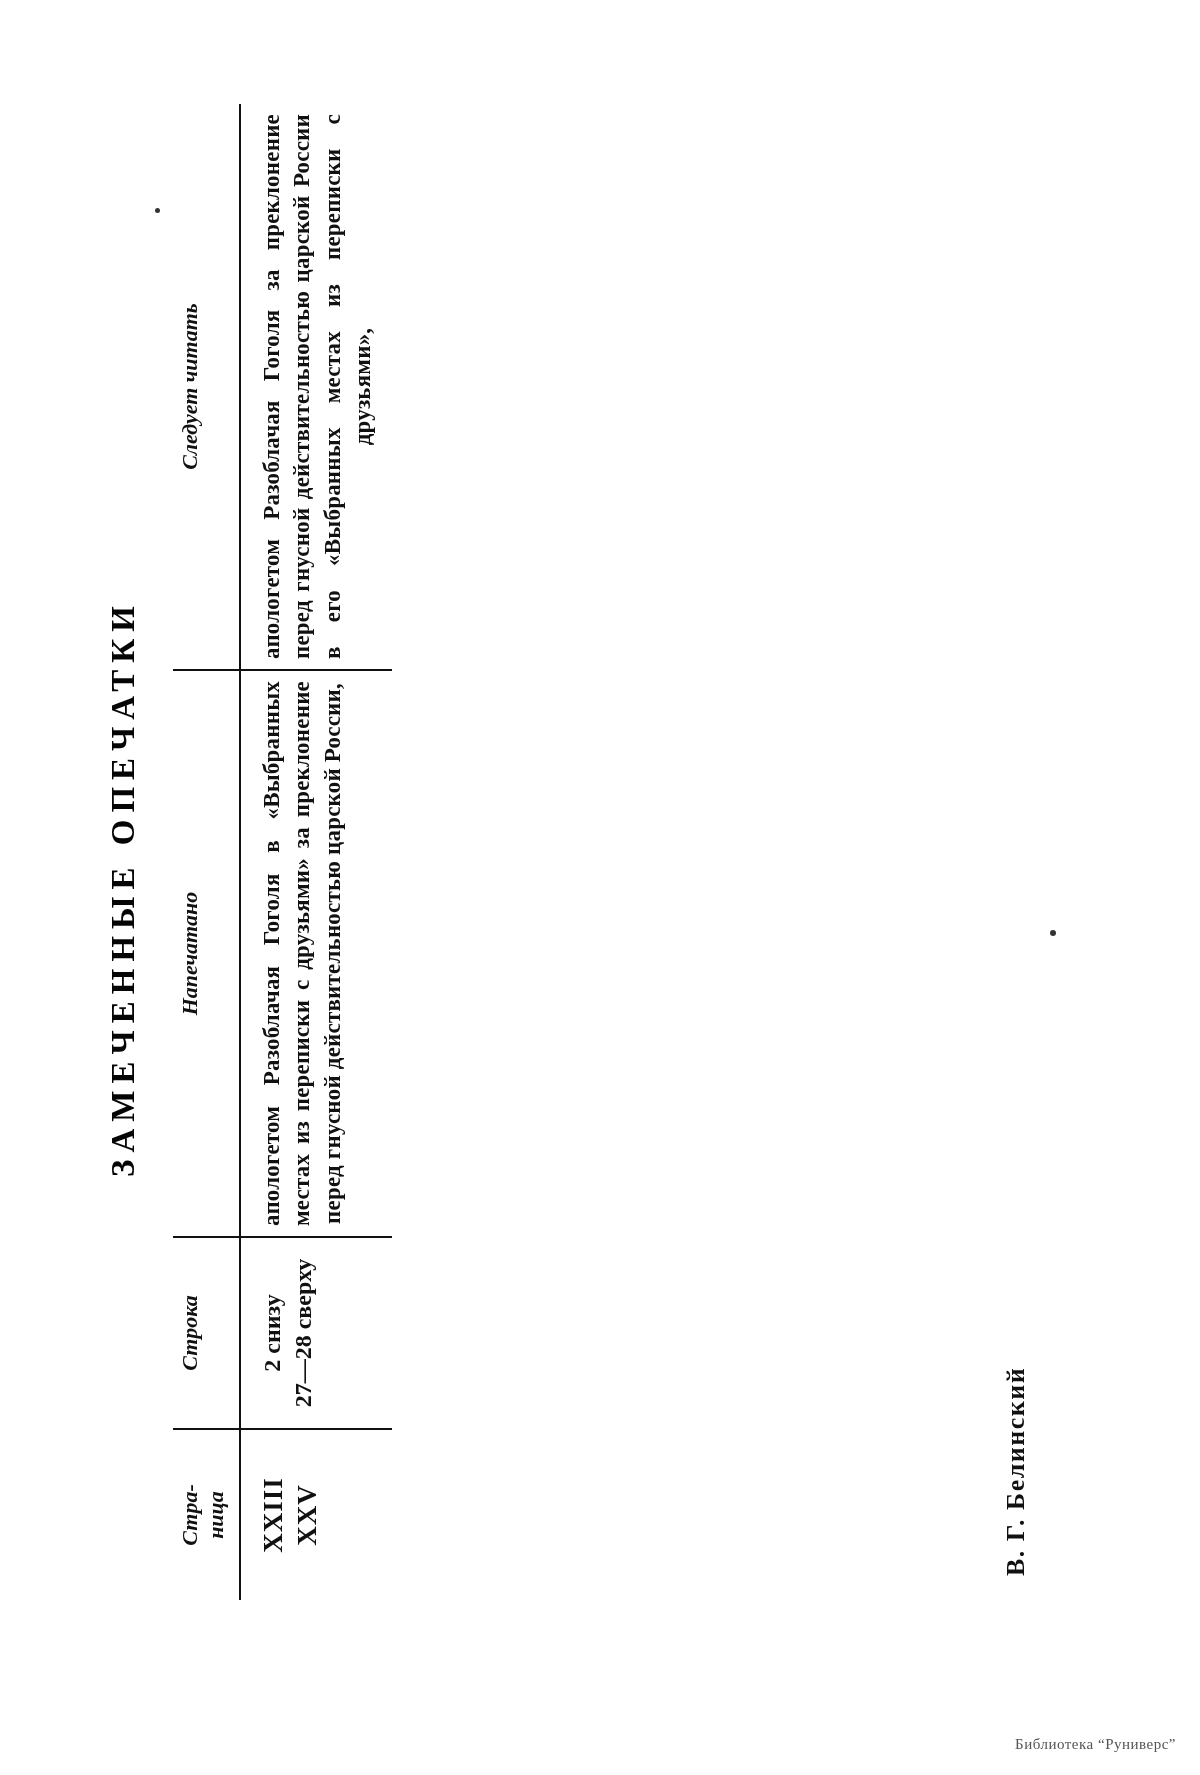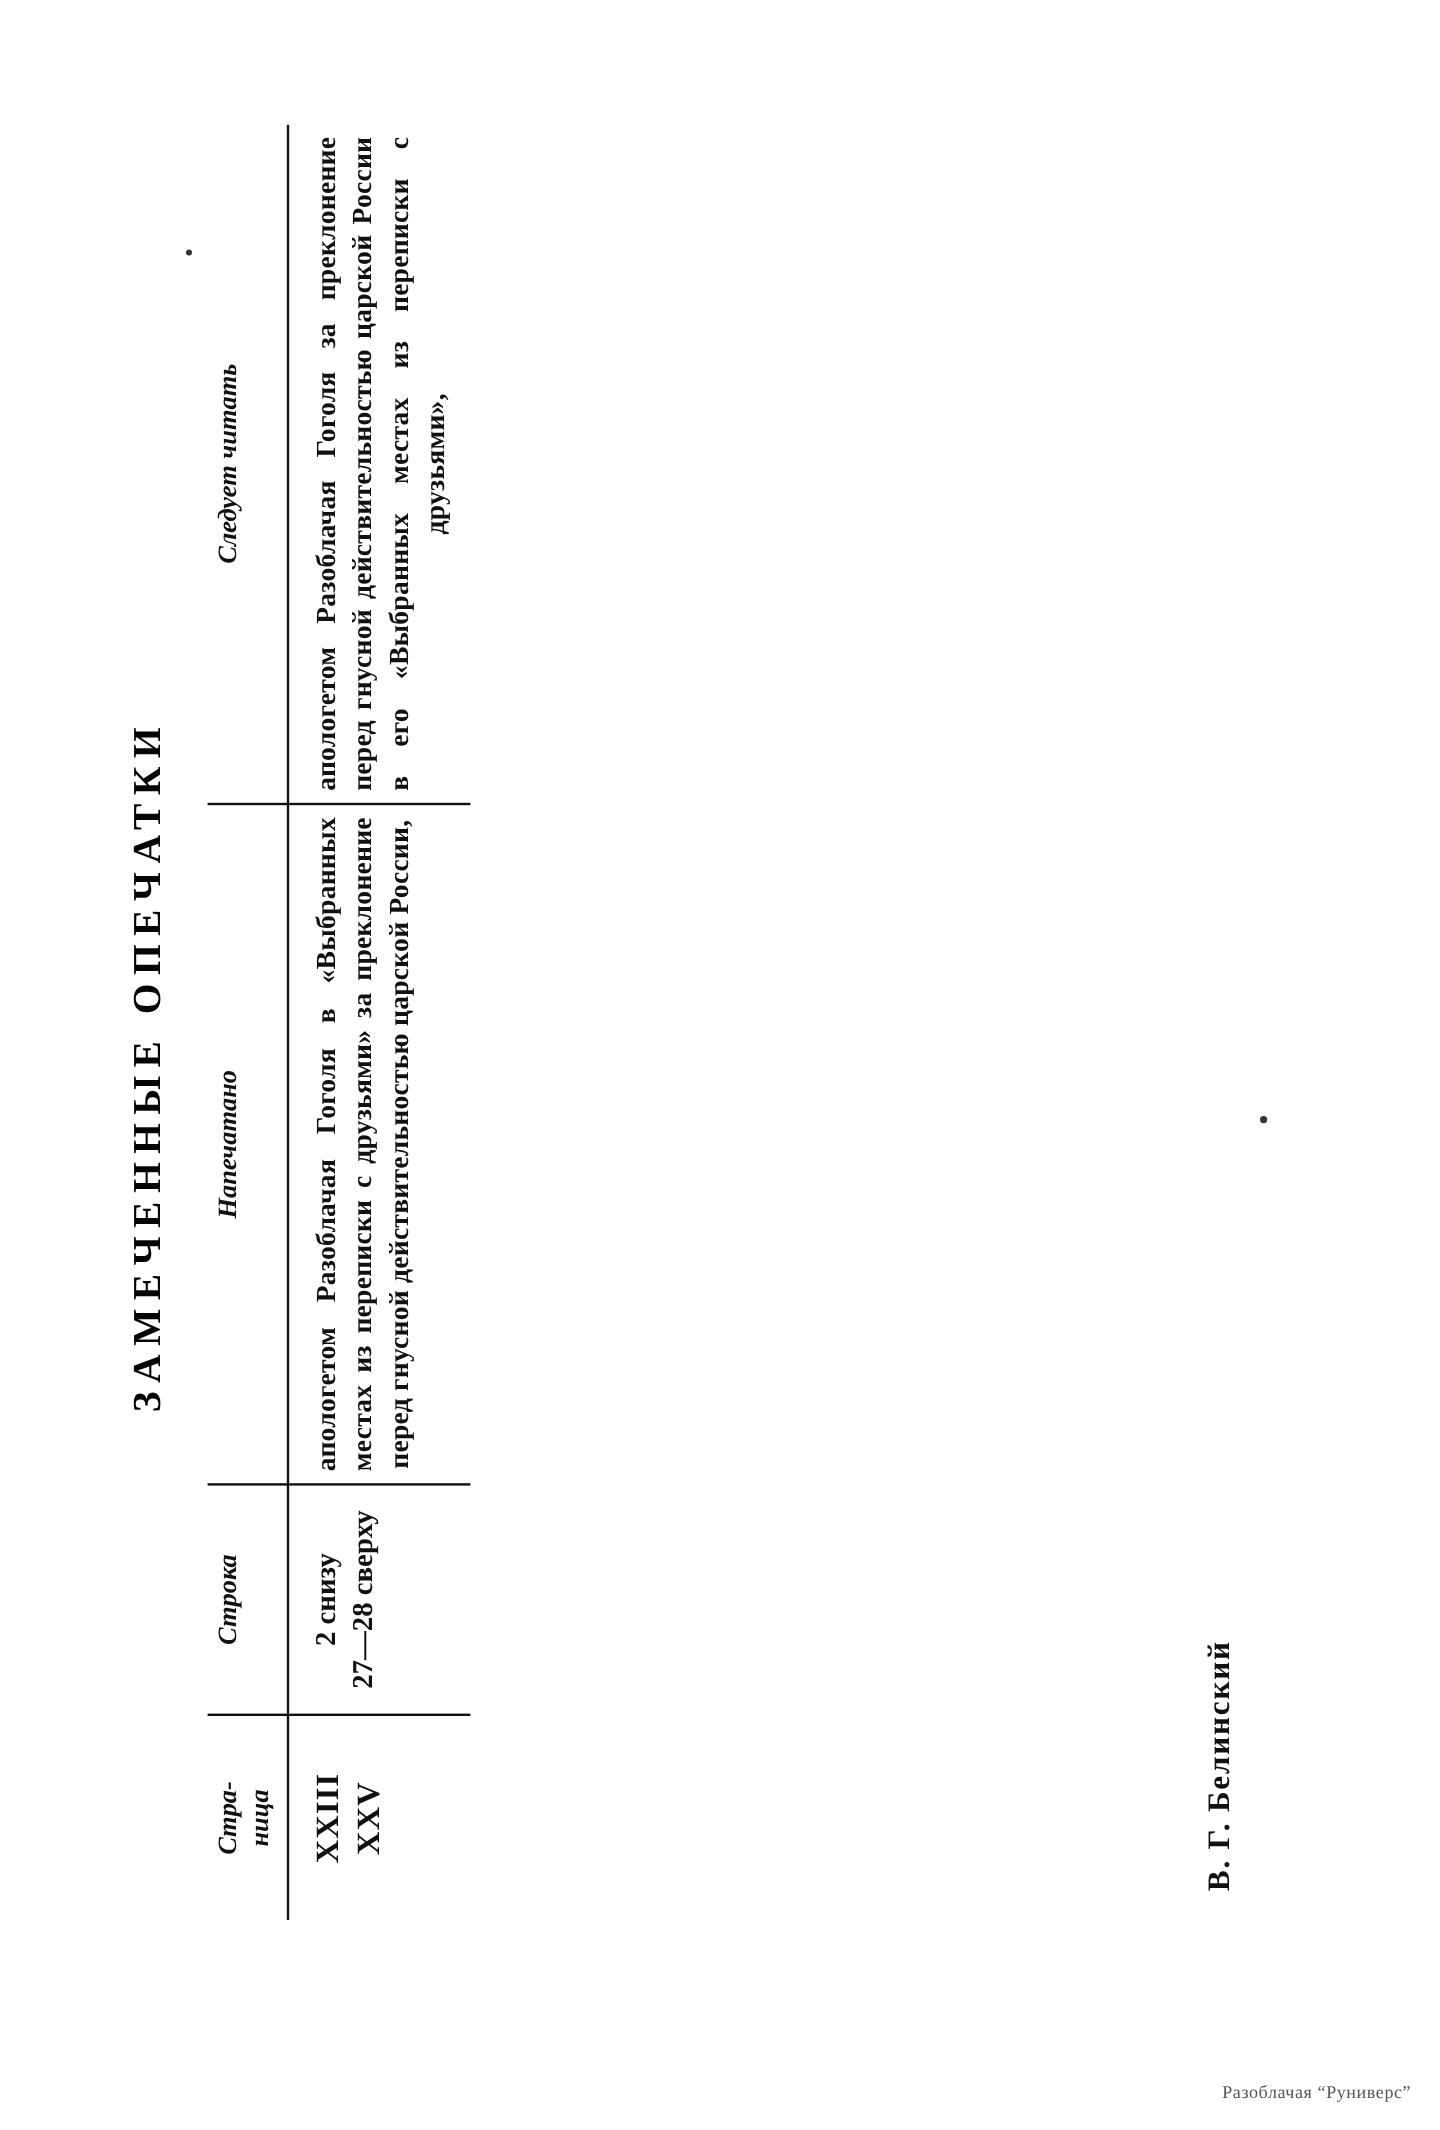--- a/index.html
+++ b/index.html
@@ -173,13 +173,13 @@
       </tbody>
     </table>
 
     <div class="signature">В. Г. Белинский</div>
 
     <span class="speck" style="left:1475px; top:60px; width:5px; height:5px;"></span>
     <span class="speck" style="left:752px; top:955px; width:6px; height:6px;"></span>
   </div>
 </div>
 
-<div class="footer-credit">Разоблачая “Руниверс”</div>
+<div class="footer-credit">Библиотека “Руниверс”</div>
 
 </body></html>

